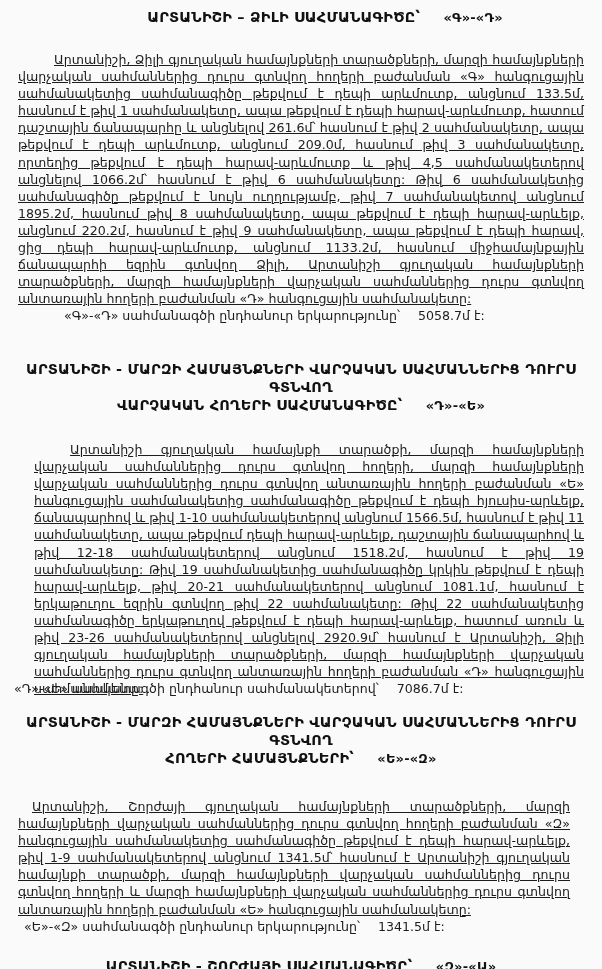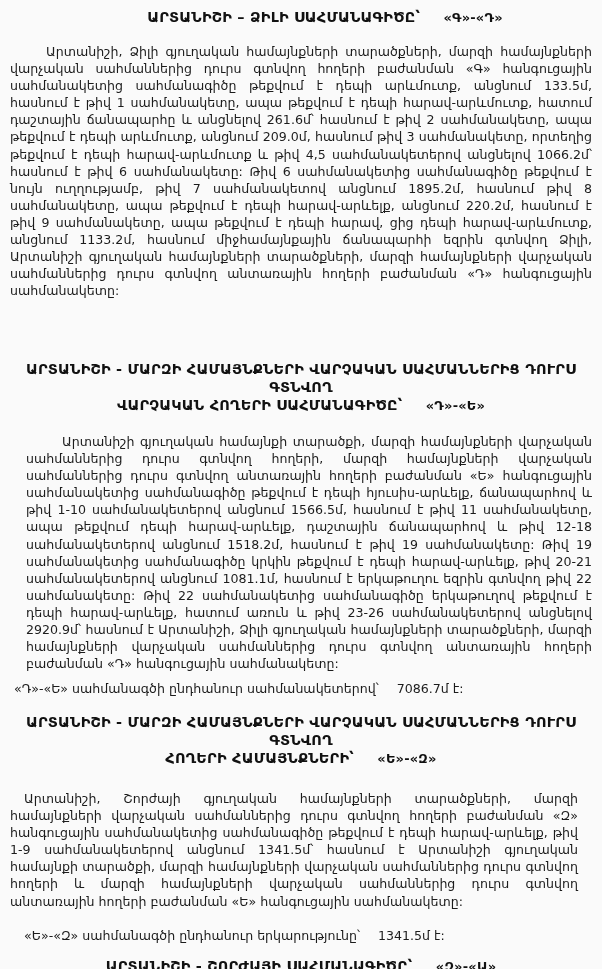--- a/index.html
+++ b/index.html
@@ -31,52 +31,57 @@
     }
     .section-title .code {
       margin-left: 18px;
       font-size: 13px;
     }
     .para {
       font-size: 12.6px;
       line-height: 17.1px;
       text-align: justify;
       text-indent: 36px;
-      margin: 0;
+      margin: 8px;
       color: #1c1c1c;
+      text-decoration: underline;
     }
     .total {
       font-size: 12.6px;
       line-height: 17px;
       margin: 0;
       padding-left: 24px;
       color: #1c1c1c;
     }
     .total .value { margin-left: 14px; }
     #s1-title { position: absolute; top: 8px; left: 0; right: 0; }
     #s1-body  { position: absolute; top: 42px; left: 10px; right: 10px; }
     #s1-total { position: absolute; top: 255px; left: 40px; }
     #s2-title { position: absolute; top: 320px; left: 0; right: 0; }
     #s2-body  { position: absolute; top: 372px; left: 26px; right: 10px; }
     #s2-total { position: absolute; top: 596px; left: 14px; padding-left: 0; }
     #s3-title { position: absolute; top: 628px; left: 0; right: 0; }
     #s3-body  { position: absolute; top: 686px; left: 10px; right: 24px; text-indent: 14px; }
-    #s3-total { position: absolute; top: 858px; left: 24px; padding-left: 0; margin-top: 9px; }
+    #s3-total { position: absolute; top: 858px; left: 24px; padding-left: 0; }
     #s4-title { position: absolute; top: 843px; left: 0; right: 0; }
   </style>
 </head>
 <body>
 
 <div class="page">
 
   <h2 id="s1-title" class="section-title" style="top: 8px; padding-left: 48px;">
     <span>ԱՐՏԱՆԻՇԻ – ՁԻԼԻ ՍԱՀՄԱՆԱԳԻԾԸ՝</span>
     <span class="code">«Գ»-«Դ»</span>
   </h2>
   <p id="s1-body" class="para" style="top: 43px;">Արտանիշի, Ձիլի գյուղական համայնքների տարածքների, մարզի համայնքների վարչական սահմաններից դուրս գտնվող հողերի բաժանման «Գ» հանգուցային սահմանակետից սահմանագիծը թեքվում է դեպի արևմուտք, անցնում 133.5մ, հասնում է թիվ 1 սահմանակետը, ապա թեքվում է դեպի հարավ-արևմուտք, հատում դաշտային ճանապարհը և անցնելով 261.6մ՝ հասնում է թիվ 2 սահմանակետը, ապա թեքվում է դեպի արևմուտք, անցնում 209.0մ, հասնում թիվ 3 սահմանակետը, որտեղից թեքվում է դեպի հարավ-արևմուտք և թիվ 4,5 սահմանակետերով անցնելով 1066.2մ՝ հասնում է թիվ 6 սահմանակետը: Թիվ 6 սահմանակետից սահմանագիծը թեքվում է նույն ուղղությամբ, թիվ 7 սահմանակետով անցնում 1895.2մ, հասնում թիվ 8 սահմանակետը, ապա թեքվում է դեպի հարավ-արևելք, անցնում 220.2մ, հասնում է թիվ 9 սահմանակետը, ապա թեքվում է դեպի հարավ, ցից դեպի հարավ-արևմուտք, անցնում 1133.2մ, հասնում միջհամայնքային ճանապարհի եզրին գտնվող Ձիլի, Արտանիշի գյուղական համայնքների տարածքների, մարզի համայնքների վարչական սահմաններից դուրս գտնվող անտառային հողերի բաժանման «Դ» հանգուցային սահմանակետը:</p>
+  <p id="s1-total" class="total" style="top: 307px;">
+    <span>«Գ»-«Դ» սահմանագծի ընդհանուր երկարությունը՝</span>
+    <span class="value">5058.7մ է:</span>
+  </p>
 
   <h2 id="s2-title" class="section-title" style="top: 360px;">
     <span>ԱՐՏԱՆԻՇԻ - ՄԱՐԶԻ ՀԱՄԱՅՆՔՆԵՐԻ ՎԱՐՉԱԿԱՆ ՍԱՀՄԱՆՆԵՐԻՑ ԴՈՒՐՍ ԳՏՆՎՈՂ</span><br>
     <span>ՎԱՐՉԱԿԱՆ ՀՈՂԵՐԻ ՍԱՀՄԱՆԱԳԻԾԸ՝</span>
     <span class="code">«Դ»-«Ե»</span>
   </h2>
   <p id="s2-body" class="para" style="top: 433px;">Արտանիշի գյուղական համայնքի տարածքի, մարզի համայնքների վարչական սահմաններից դուրս գտնվող հողերի, մարզի համայնքների վարչական սահմաններից դուրս գտնվող անտառային հողերի բաժանման «Ե» հանգուցային սահմանակետից սահմանագիծը թեքվում է դեպի հյուսիս-արևելք, ճանապարհով և թիվ 1-10 սահմանակետերով անցնում 1566.5մ, հասնում է թիվ 11 սահմանակետը, ապա թեքվում դեպի հարավ-արևելք, դաշտային ճանապարհով և թիվ 12-18 սահմանակետերով անցնում 1518.2մ, հասնում է թիվ 19 սահմանակետը: Թիվ 19 սահմանակետից սահմանագիծը կրկին թեքվում է դեպի հարավ-արևելք, թիվ 20-21 սահմանակետերով անցնում 1081.1մ, հասնում է երկաթուղու եզրին գտնվող թիվ 22 սահմանակետը: Թիվ 22 սահմանակետից սահմանագիծը երկաթուղով թեքվում է դեպի հարավ-արևելք, հատում առուն և թիվ 23-26 սահմանակետերով անցնելով 2920.9մ՝ հասնում է Արտանիշի, Ձիլի գյուղական համայնքների տարածքների, մարզի համայնքների վարչական սահմաններից դուրս գտնվող անտառային հողերի բաժանման «Դ» հանգուցային սահմանակետը:</p>
   <p id="s2-total" class="total" style="top: 680px;">
     <span>«Դ»-«Ե» սահմանագծի ընդհանուր սահմանակետերով՝</span>
     <span class="value">7086.7մ է:</span>

